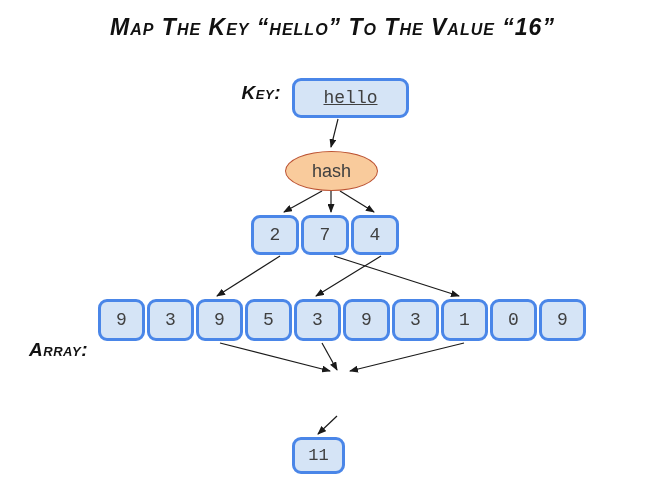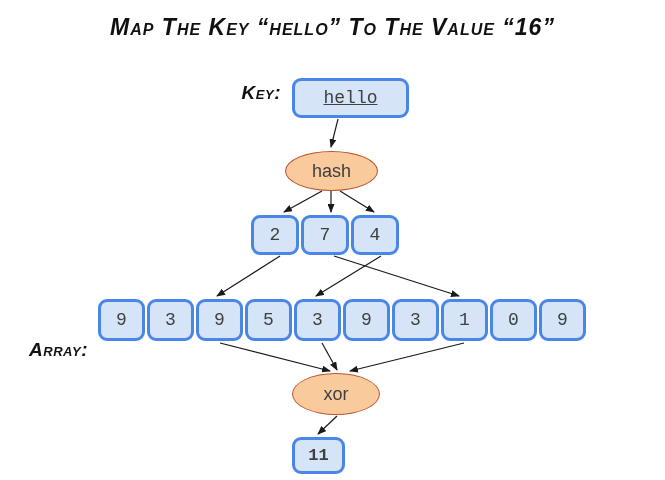--- a/index.html
+++ b/index.html
@@ -73,21 +73,21 @@
   .key-box{left:292px;top:78px;width:117px;height:40px;text-decoration:underline;}
   .hash-ellipse{left:285px;top:151px;width:93px;height:40px;}
   .indexes-label{left:110px;top:221px;width:138px;}
   .index-row{left:251px;top:215px;}
   .index-row .cell{width:48px;height:40px;}
   .array-label{left:0px;top:311px;width:88px;margin-top:28px;}
   .array-row{left:98px;top:299px;}
   .array-row .cell{width:47px;height:42px;}
   .xor-ellipse{left:292px;top:373px;width:88px;height:42px;}
   .value-label{left:150px;top:446px;width:134px;}
-  .value-box{left:292px;top:437px;width:53px;height:37px;font-size:17px;font-weight:bold;}
+  .value-box{left:292px;top:437px;width:53px;height:37px;font-size:17px;}
 </style>
 </head>
 <body>
 
 <div class="stage">
 
   <div class="title">Map The Key “hello” To The Value “16”</div>
 
   <svg class="arrows" width="665" height="480" viewBox="0 0 665 480">
     <defs>
@@ -126,17 +126,16 @@
     <div class="cell">9</div>
     <div class="cell">5</div>
     <div class="cell">3</div>
     <div class="cell">9</div>
     <div class="cell">3</div>
     <div class="cell">1</div>
     <div class="cell">0</div>
     <div class="cell">9</div>
   </div>
 
-  <div class="ellipse xor-ellipse">xor</div>
 
   <div class="bluebox value-box">11</div>
 
 </div>
 
 </body></html>

